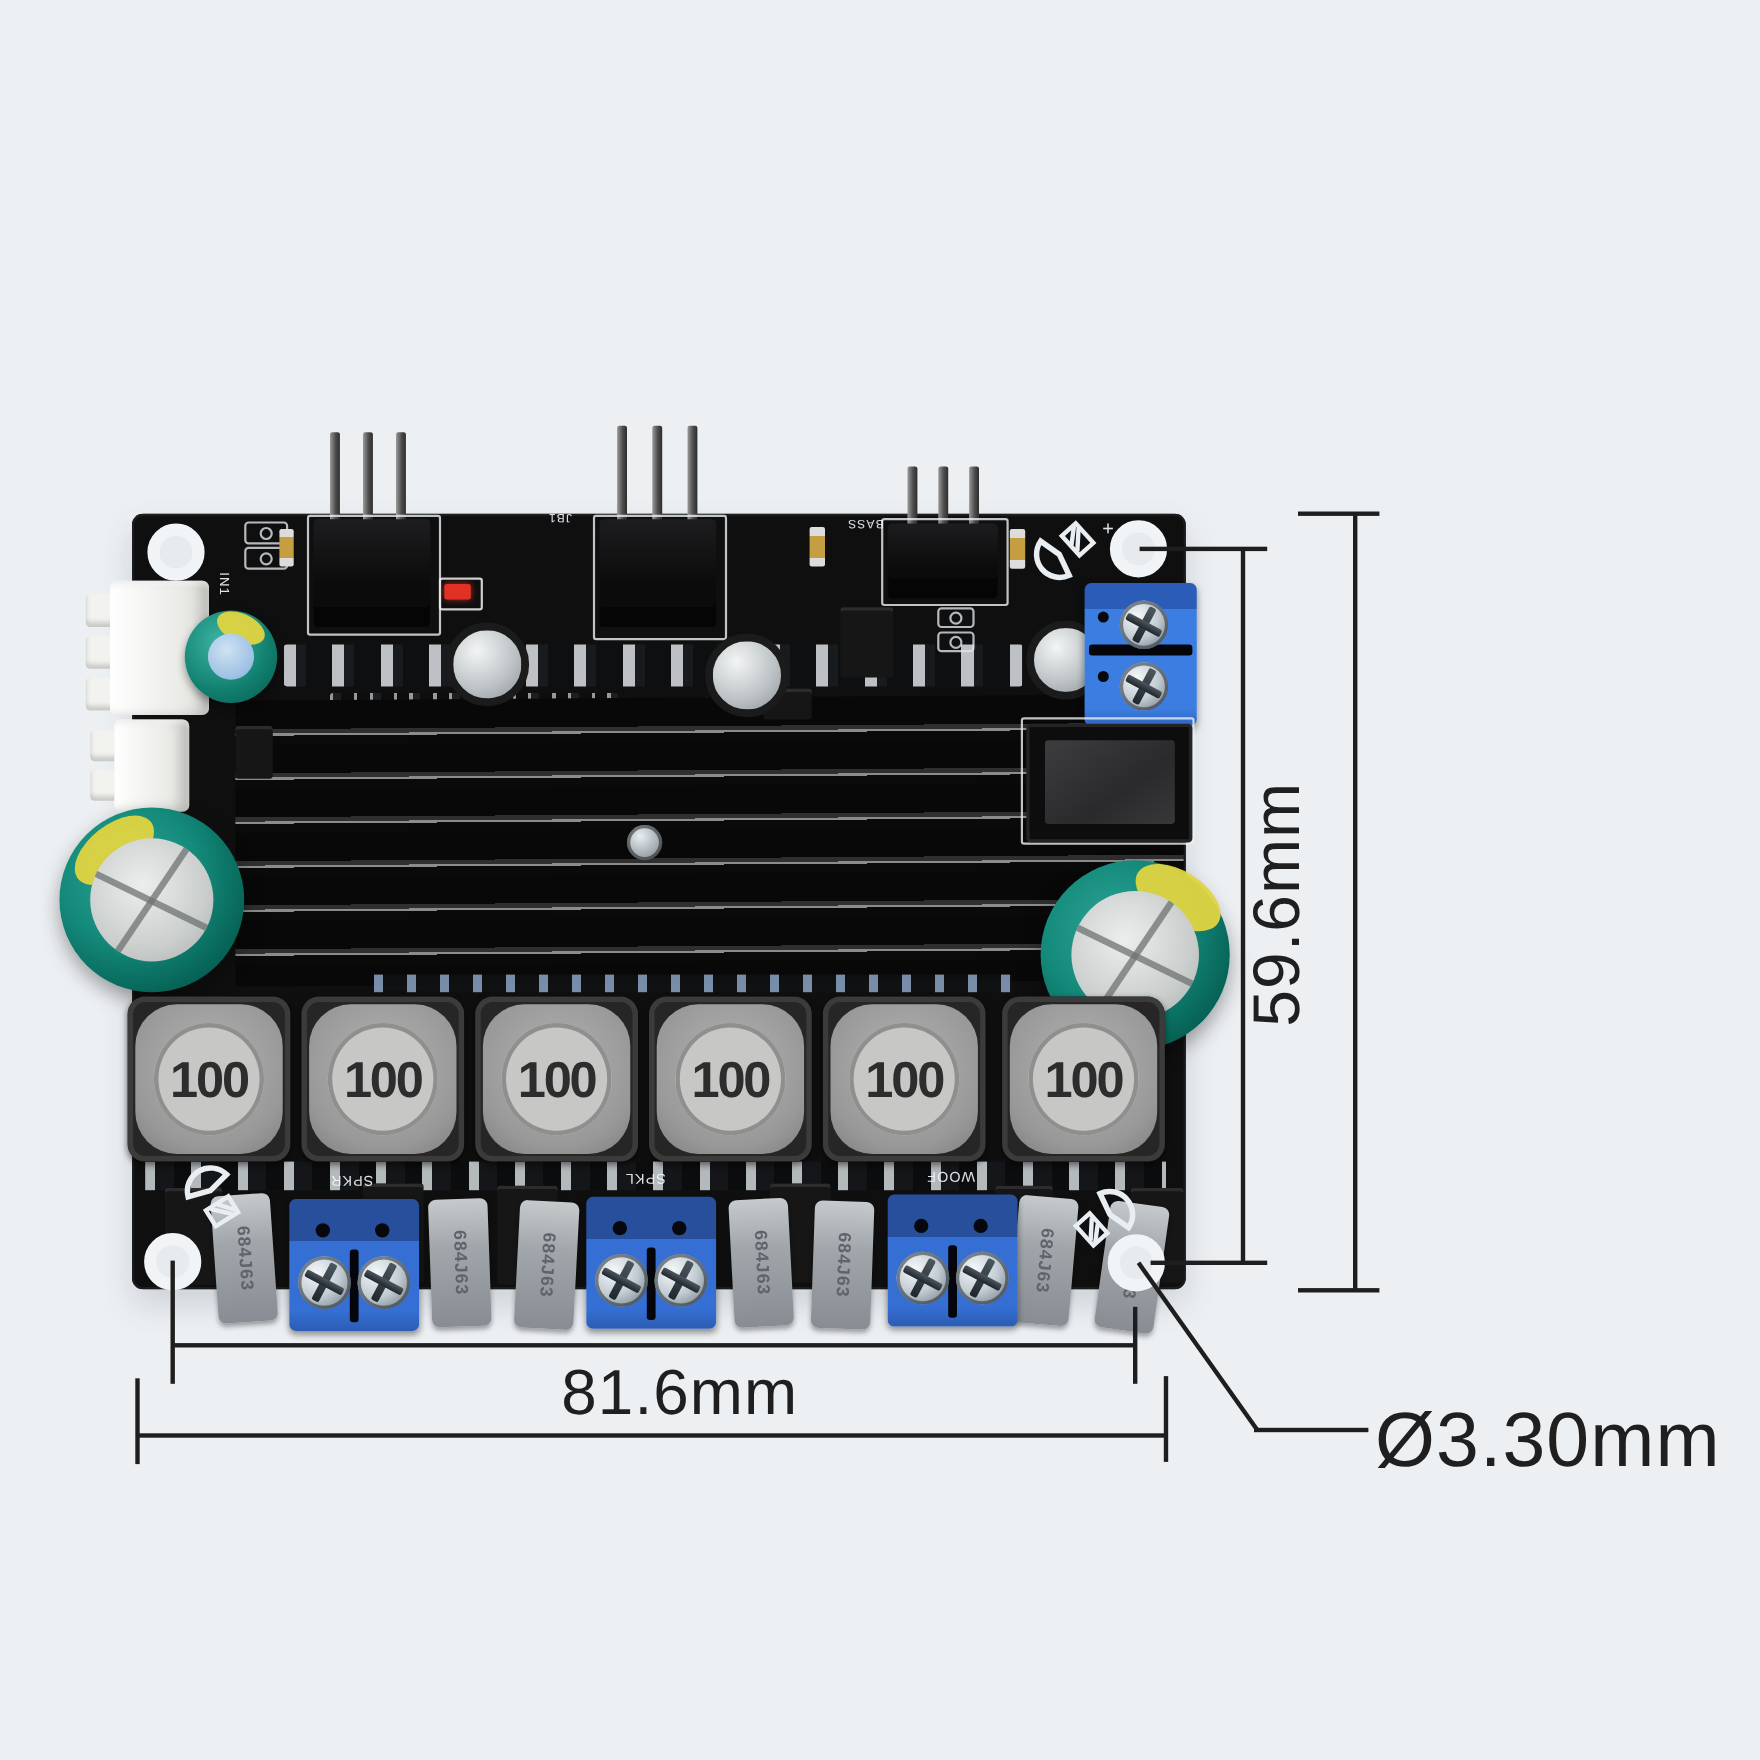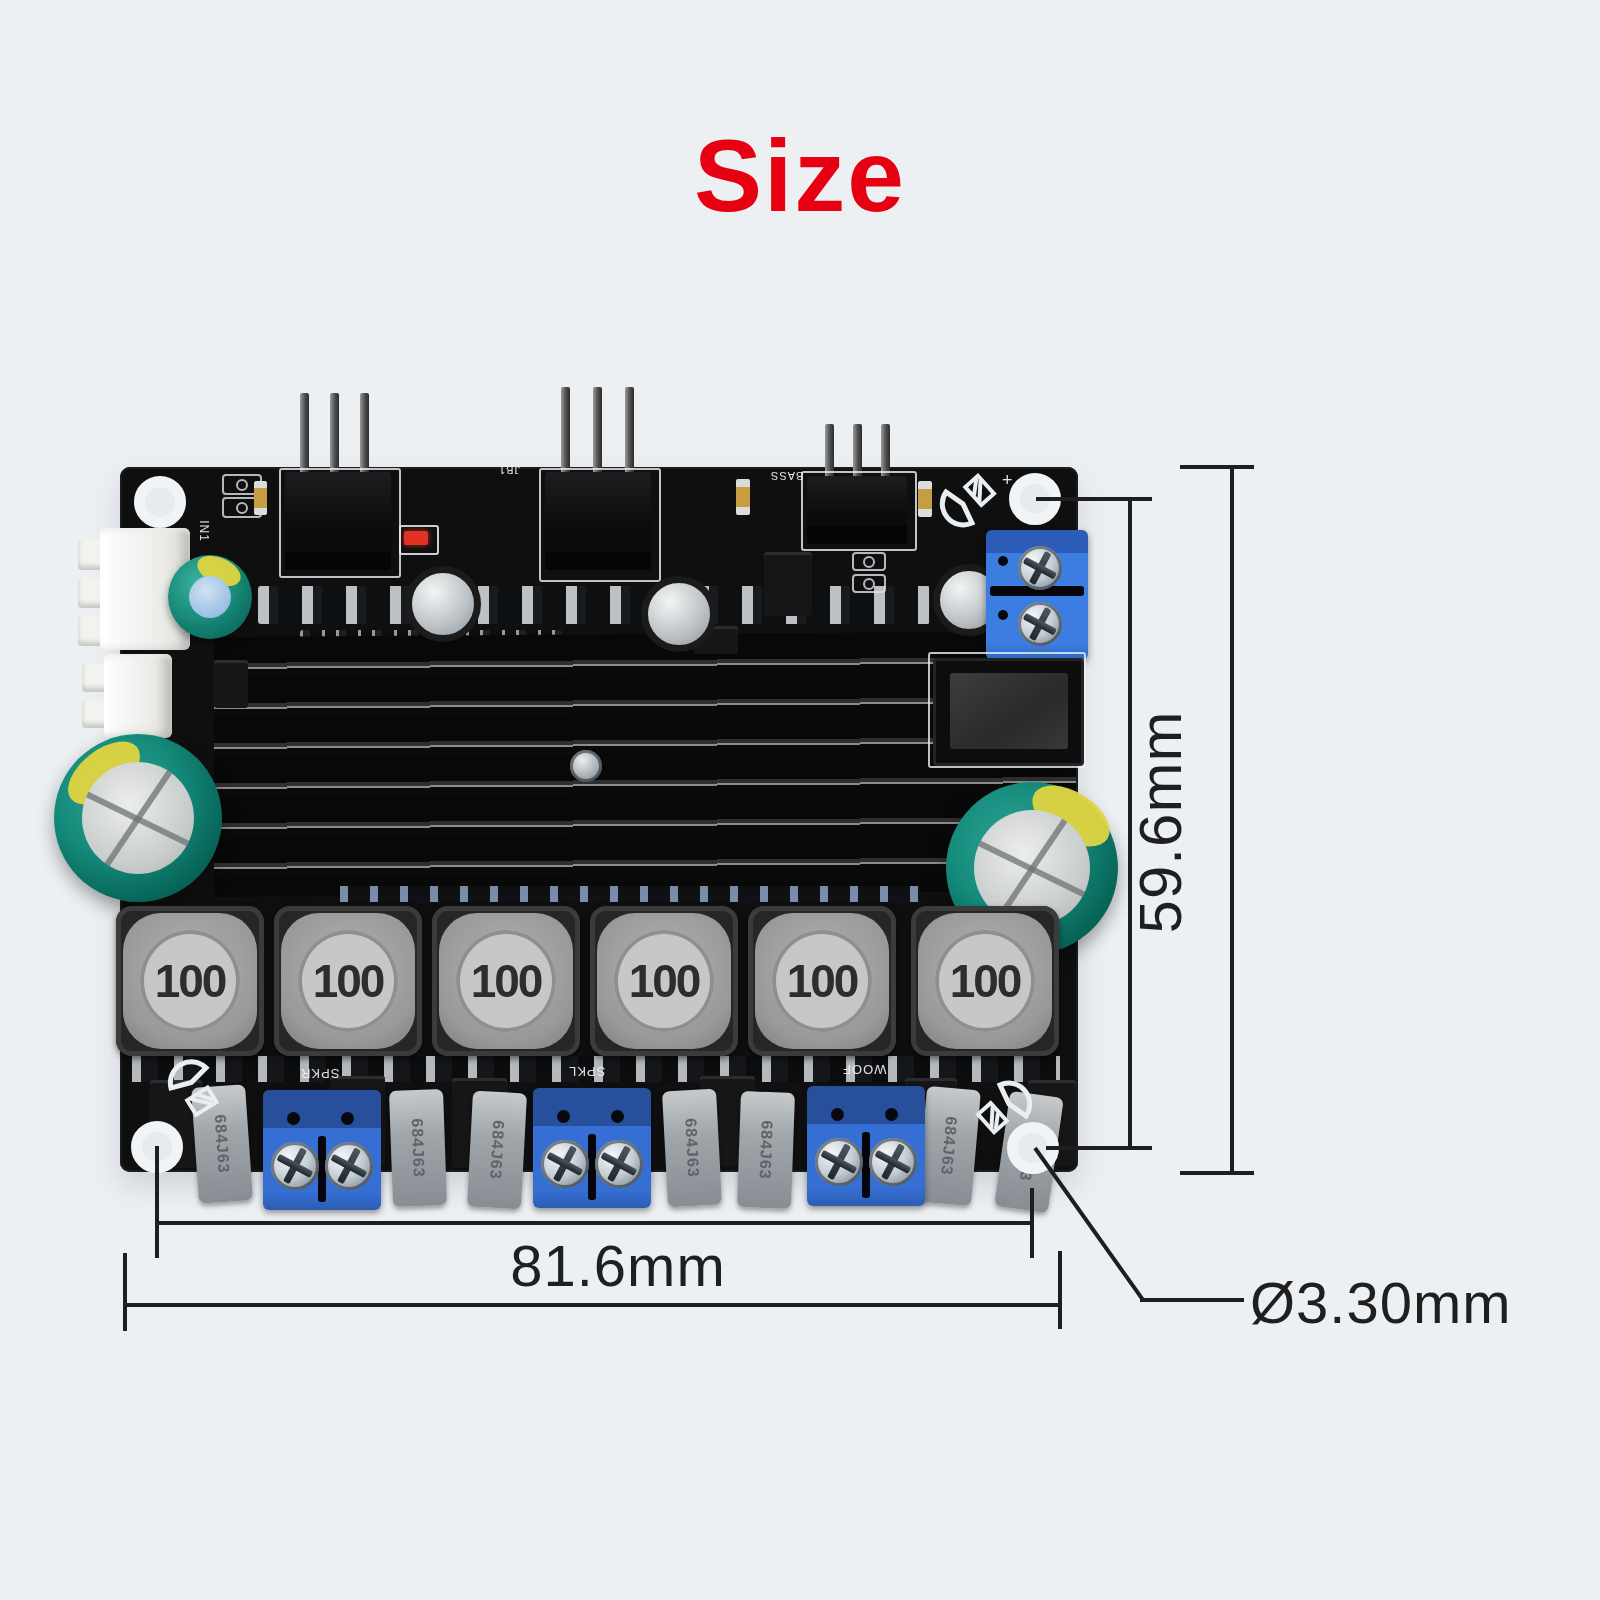--- a/index.html
+++ b/index.html
@@ -76,21 +76,20 @@
   
   .dline{position:absolute;background:#1e1e1e;}
   .dlabel{position:absolute;color:#1f1f1f;font-size:58px;letter-spacing:1px;white-space:nowrap;}
   .screwicon{position:absolute;width:64px;height:64px;}
 </style>
 </head>
 <body>
 
 <div class="stage">
 
-  <div class="title">Size</div>
 
   <div class="pcb"></div>
 
   <div class="pin abs" style="left:300px;top:393px;height:84px"></div>
   <div class="pin abs" style="left:330px;top:393px;height:84px"></div>
   <div class="pin abs" style="left:360px;top:393px;height:84px"></div>
   <div class="pin abs" style="left:561px;top:387px;height:90px"></div>
   <div class="pin abs" style="left:593px;top:387px;height:90px"></div>
   <div class="pin abs" style="left:625px;top:387px;height:90px"></div>
   <div class="pin abs" style="left:825px;top:424px;height:56px"></div>
@@ -296,15 +295,15 @@
   <div class="dline" style="left:1030px;top:1188px;width:4px;height:70px"></div>
   <div class="dline" style="left:157px;top:1221px;width:875px;height:4px"></div>
   <div class="dlabel" style="left:498px;top:1232px;width:240px;text-align:center">81.6mm</div>
 
   <div class="dline" style="left:123px;top:1253px;width:4px;height:78px"></div>
   <div class="dline" style="left:1058px;top:1251px;width:4px;height:78px"></div>
   <div class="dline" style="left:125px;top:1303px;width:935px;height:4px"></div>
 
   <div class="dline" style="left:1035px;top:1146px;width:187px;height:4px;transform:rotate(54.6deg);transform-origin:left center"></div>
   <div class="dline" style="left:1140px;top:1298px;width:104px;height:4px"></div>
-  <div class="dlabel" style="left:1250px;top:1269px;font-size:58px">Ø3.30mm</div>
+  <div class="dlabel" style="left:1250px;top:1269px;font-size:70px">Ø3.30mm</div>
 
 </div>
 
 </body></html>

